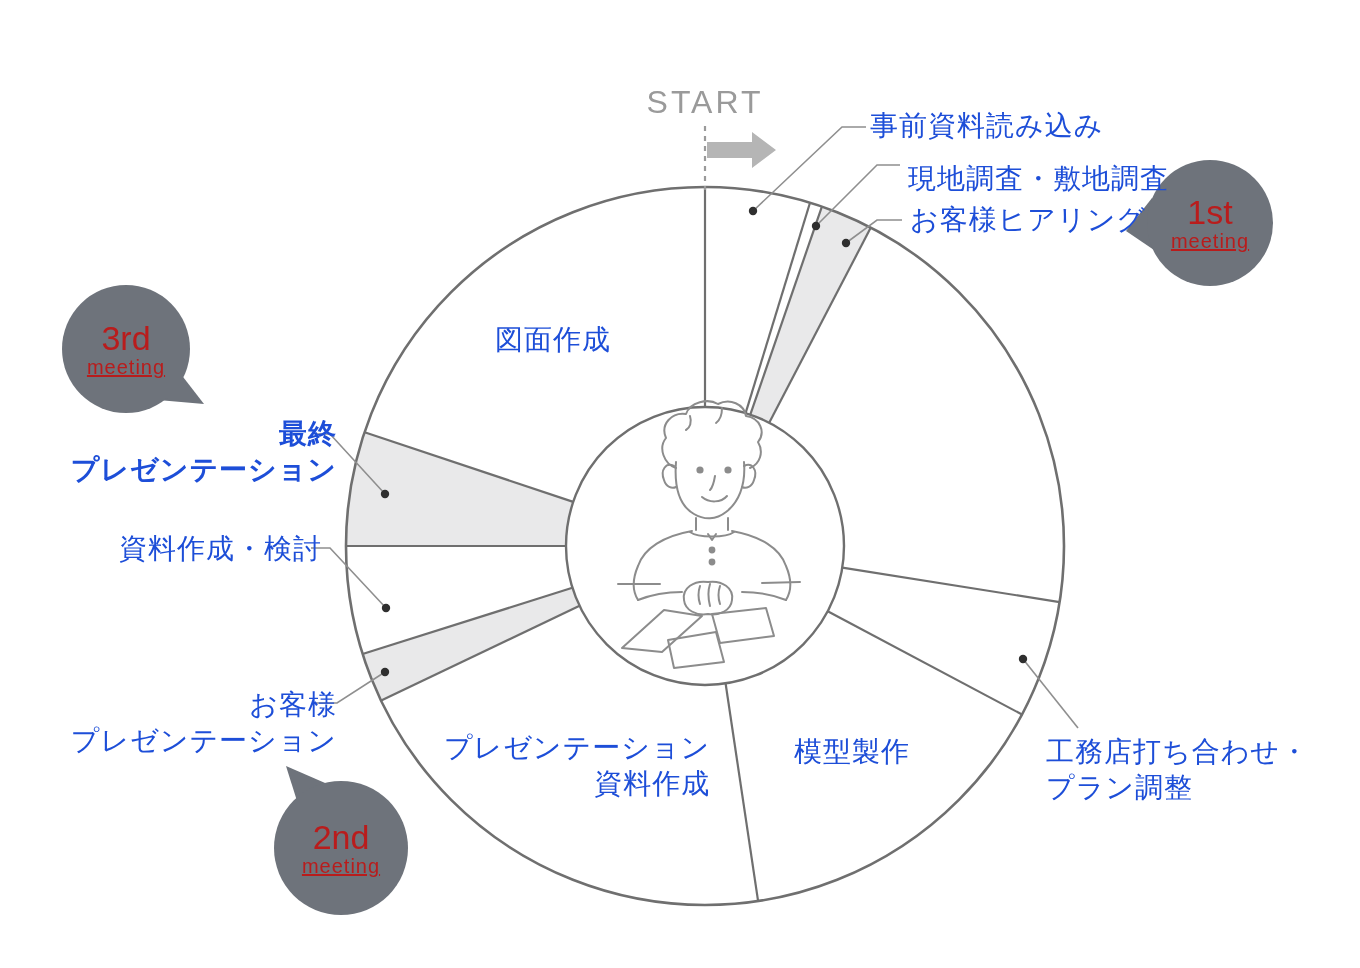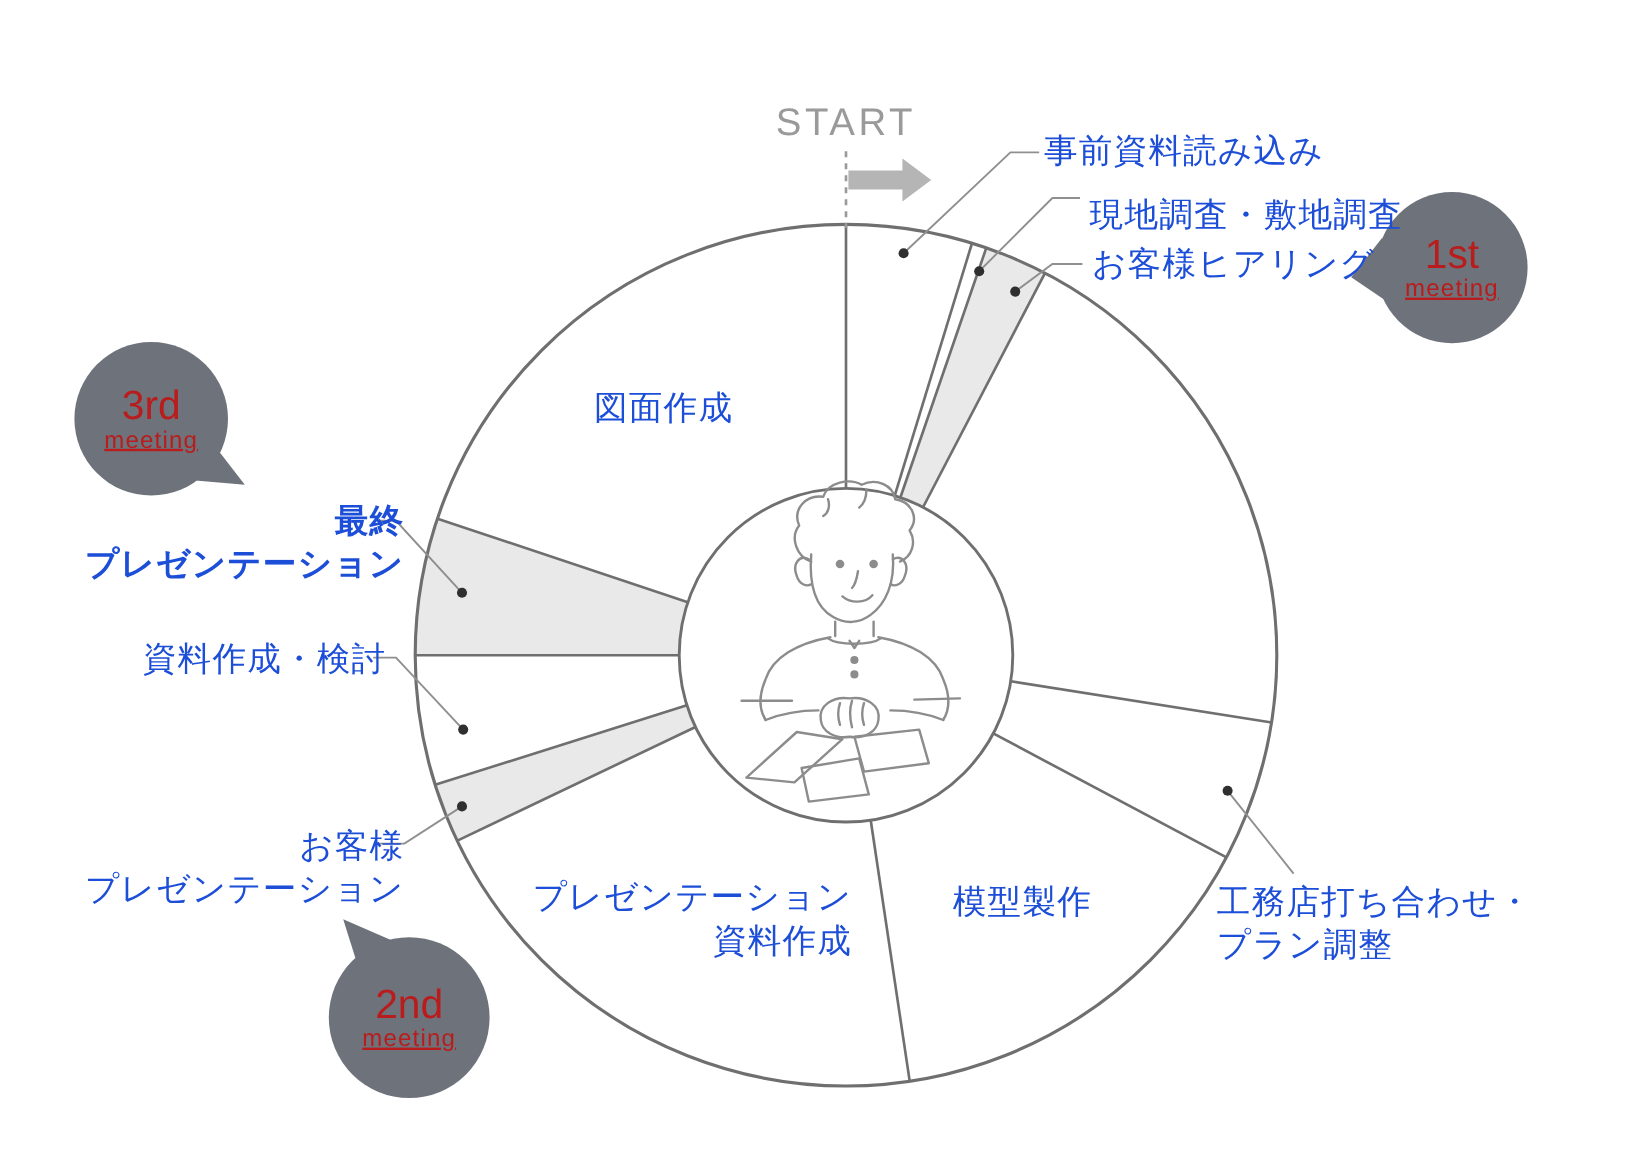--- a/index.html
+++ b/index.html
@@ -133,21 +133,21 @@
       <path d="M 712,614 L 766,608 L 774,636 L 720,643 Z"></path>
     </g>
   </svg>
 
   <div class="start-label" style="left:705px;top:102px;">START</div>
 
   <div class="jp-label" style="left:870px;top:108px;">事前資料読み込み</div>
   <div class="jp-label" style="left:908px;top:139px;margin-top:22px;">現地調査・敷地調査</div>
   <div class="jp-label" style="left:910px;top:202px;">お客様ヒアリング</div>
 
-  <div class="jp-label" style="left:1014px;top:734px;">
+  <div class="jp-label" style="left:1046px;top:734px;">
     <span>工務店打ち合わせ・</span>
     <span>プラン調整</span>
   </div>
 
   <div class="jp-label right-align" style="right:1047px;top:416px;font-weight:bold;">
     <span>最終</span>
     <span>プレゼンテーション</span>
   </div>
   <div class="jp-label right-align" style="right:1062px;top:531px;">資料作成・検討</div>
   <div class="jp-label right-align" style="right:1047px;top:687px;">

